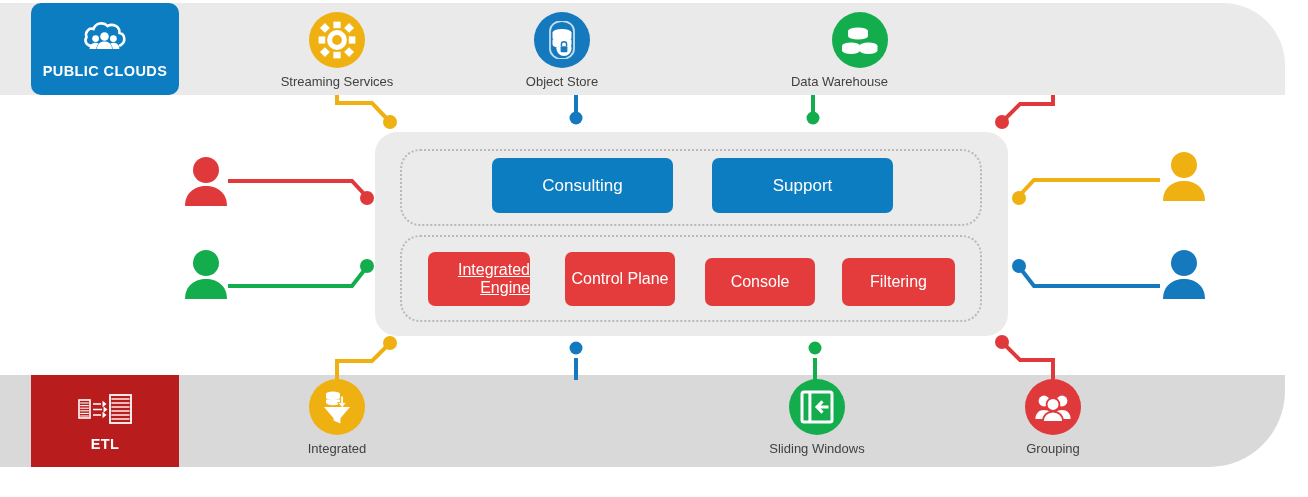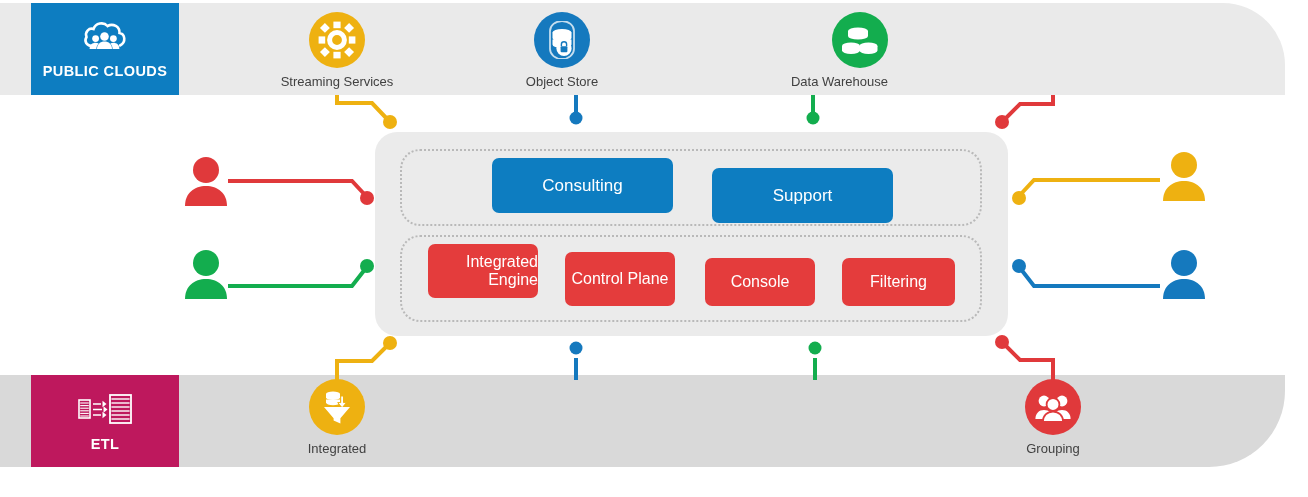--- a/index.html
+++ b/index.html
@@ -9,22 +9,22 @@
 
   
   .band{position:absolute;background:#eaeaea;}
   #top-band{left:0;top:3px;width:1285px;height:92px;
             border-radius:0 62px 0 0;background:#eaeaea;}
   #bottom-band{left:0;top:375px;width:1285px;height:92px;
                border-radius:0 0 76px 0;background:#d9d9d9;}
 
   .band-label{position:absolute;display:flex;flex-direction:column;
               align-items:center;justify-content:center;color:#fff;}
-  #public-clouds-label{left:31px;top:3px;width:148px;height:92px;background:#0d7dc1;}
-  #etl-label{left:31px;top:375px;width:148px;height:92px;background:#be185d;}
+  #public-clouds-label{left:31px;top:3px;width:148px;height:92px;background:#0d7dc1;border-radius:10px;}
+  #etl-label{left:31px;top:375px;width:148px;height:92px;background:#b91c1c;}
   .band-label .cap{font-size:14.5px;font-weight:bold;letter-spacing:.4px;margin-top:5px;}
 
   
   .node{position:absolute;display:flex;flex-direction:column;align-items:center;width:200px;}
   .disc{width:56px;height:56px;border-radius:50%;display:flex;
         align-items:center;justify-content:center;}
   .node .cap{margin-top:6px;font-size:13px;color:#414141;white-space:nowrap;}
 
   .c-yellow{background:#eeb111;}
   .c-blue{background:#1579be;}
@@ -158,43 +158,53 @@
         <path d="M6 5 v3.4 a7 2.6 0 0 0 14 0 V5" fill="#fff"></path>
         <path d="M6 10.4 v3.2 a7 2.6 0 0 0 14 0 v-3.2" fill="#fff"></path>
         <path d="M23.5 7 v6.6 h3 l-4.4 5.2 -4.4 -5.2 h3 V7 z" fill="#fff" stroke="#eeb111" stroke-width="1"></path>
         <path d="M4 18 h26 l-9.6 11.2 v5.4 l-6.8 -3.2 v-2.2 z" fill="#fff"></path>
       </svg>
     </div>
     <span class="cap">Integrated</span>
   </div>
 
 
+  <div class="node" style="left:717px;top:379px;">
+    <div class="disc c-green">
+      <svg width="34" height="34" viewBox="0 0 34 34">
+        <rect x="2" y="2" width="30" height="30" rx="2" fill="none" stroke="#fff" stroke-width="3"></rect>
+        <rect x="8.4" y="2" width="3" height="30" fill="#fff"></rect>
+        <path d="M27 17 h-9 M21.5 12.4 L17 17 l4.5 4.6" fill="none" stroke="#fff" stroke-width="3" stroke-linecap="square"></path>
+      </svg>
+    </div>
+    <span class="cap">Sliding Windows</span>
+  </div>
 
   <div class="node" style="left:953px;top:379px;text-align:center;">
     <div class="disc c-red">
       <svg width="40" height="32" viewBox="0 0 40 32">
         <circle cx="11" cy="10" r="5.4" fill="#fff"></circle>
         <path d="M2.4 28 c0-5.6 3.6-9 8.6-9 s8.6 3.4 8.6 9z" fill="#fff"></path>
         <circle cx="29" cy="10" r="5.4" fill="#fff"></circle>
         <path d="M20.4 28 c0-5.6 3.6-9 8.6-9 s8.6 3.4 8.6 9z" fill="#fff"></path>
         <circle cx="20" cy="13.4" r="6.4" fill="#fff" stroke="#e0393b" stroke-width="1.8"></circle>
         <path d="M9.8 31 c0-6.4 4.3-10.4 10.2-10.4 s10.2 4 10.2 10.4z" fill="#fff" stroke="#e0393b" stroke-width="1.8"></path>
       </svg>
     </div>
     <span class="cap">Grouping</span>
   </div>
 
   <div id="center-panel">
     <div class="dotgroup" id="group-services"></div>
     <div class="dotgroup" id="group-platform"></div>
 
     <div class="chip blue" style="left:117px;top:26px;width:181px;height:55px;">Consulting</div>
-    <div class="chip blue" style="left:337px;top:36px;width:181px;height:55px;">Support</div>
-
-    <div class="chip red" style="left:53px;top:112px;width:110px;height:54px;">Integrated Engine</div>
+    <div class="chip blue" style="left:337px;top:26px;width:181px;height:55px;">Support</div>
+
+    <div class="chip red" style="left:53px;top:120px;width:102px;height:54px;text-decoration:underline;">Integrated Engine</div>
     <div class="chip red" style="left:190px;top:120px;width:110px;height:54px;">Control Plane</div>
     <div class="chip red" style="left:330px;top:126px;width:110px;height:48px;">Console</div>
     <div class="chip red" style="left:467px;top:126px;width:113px;height:48px;">Filtering</div>
   </div>
 
   <div class="avatar" style="left:180px;top:155px;">
     <svg width="52" height="56" viewBox="0 0 52 56">
       <circle cx="26" cy="15" r="13" fill="#e0393b"></circle>
       <path d="M5 51 c0-13 9.4-20 21-20 s21 7 21 20 z" fill="#e0393b"></path>
     </svg>

